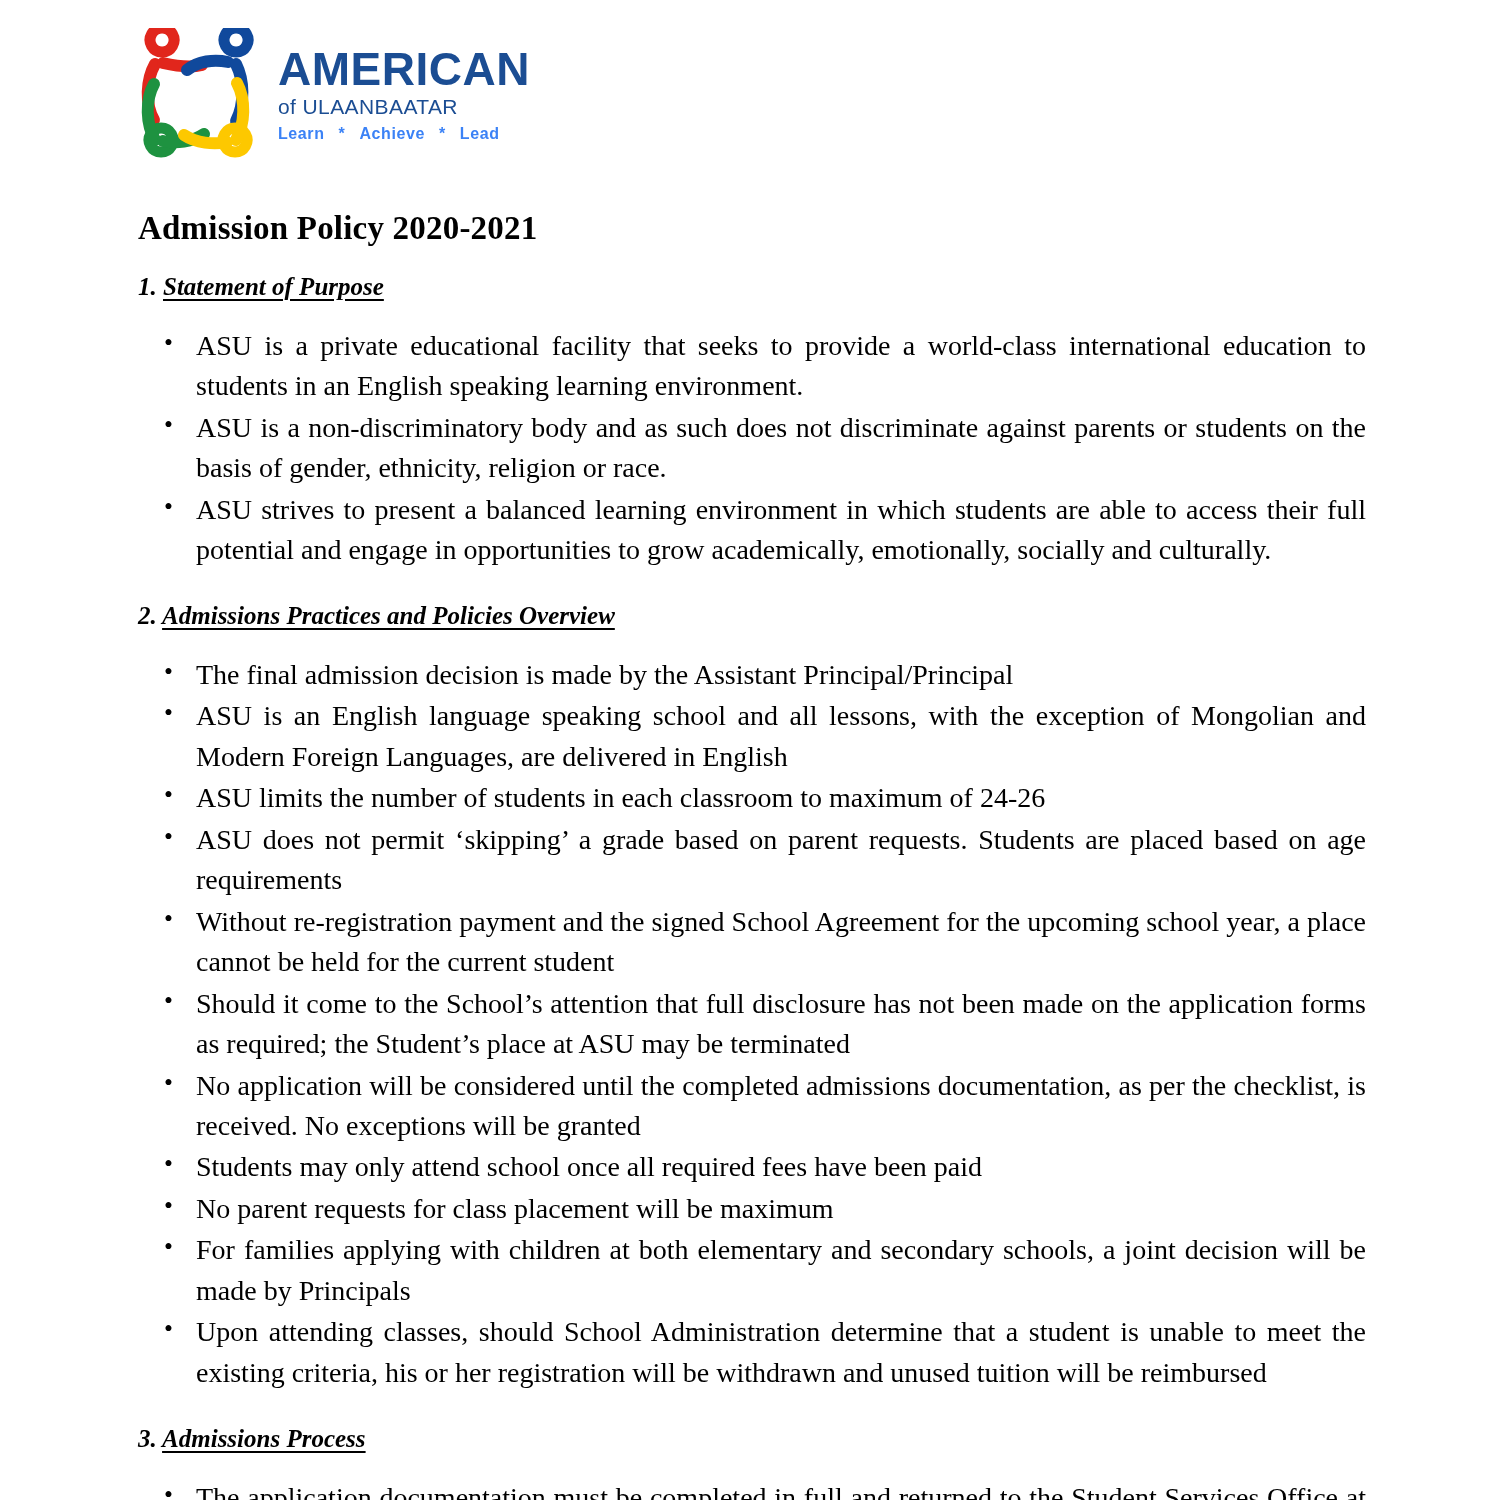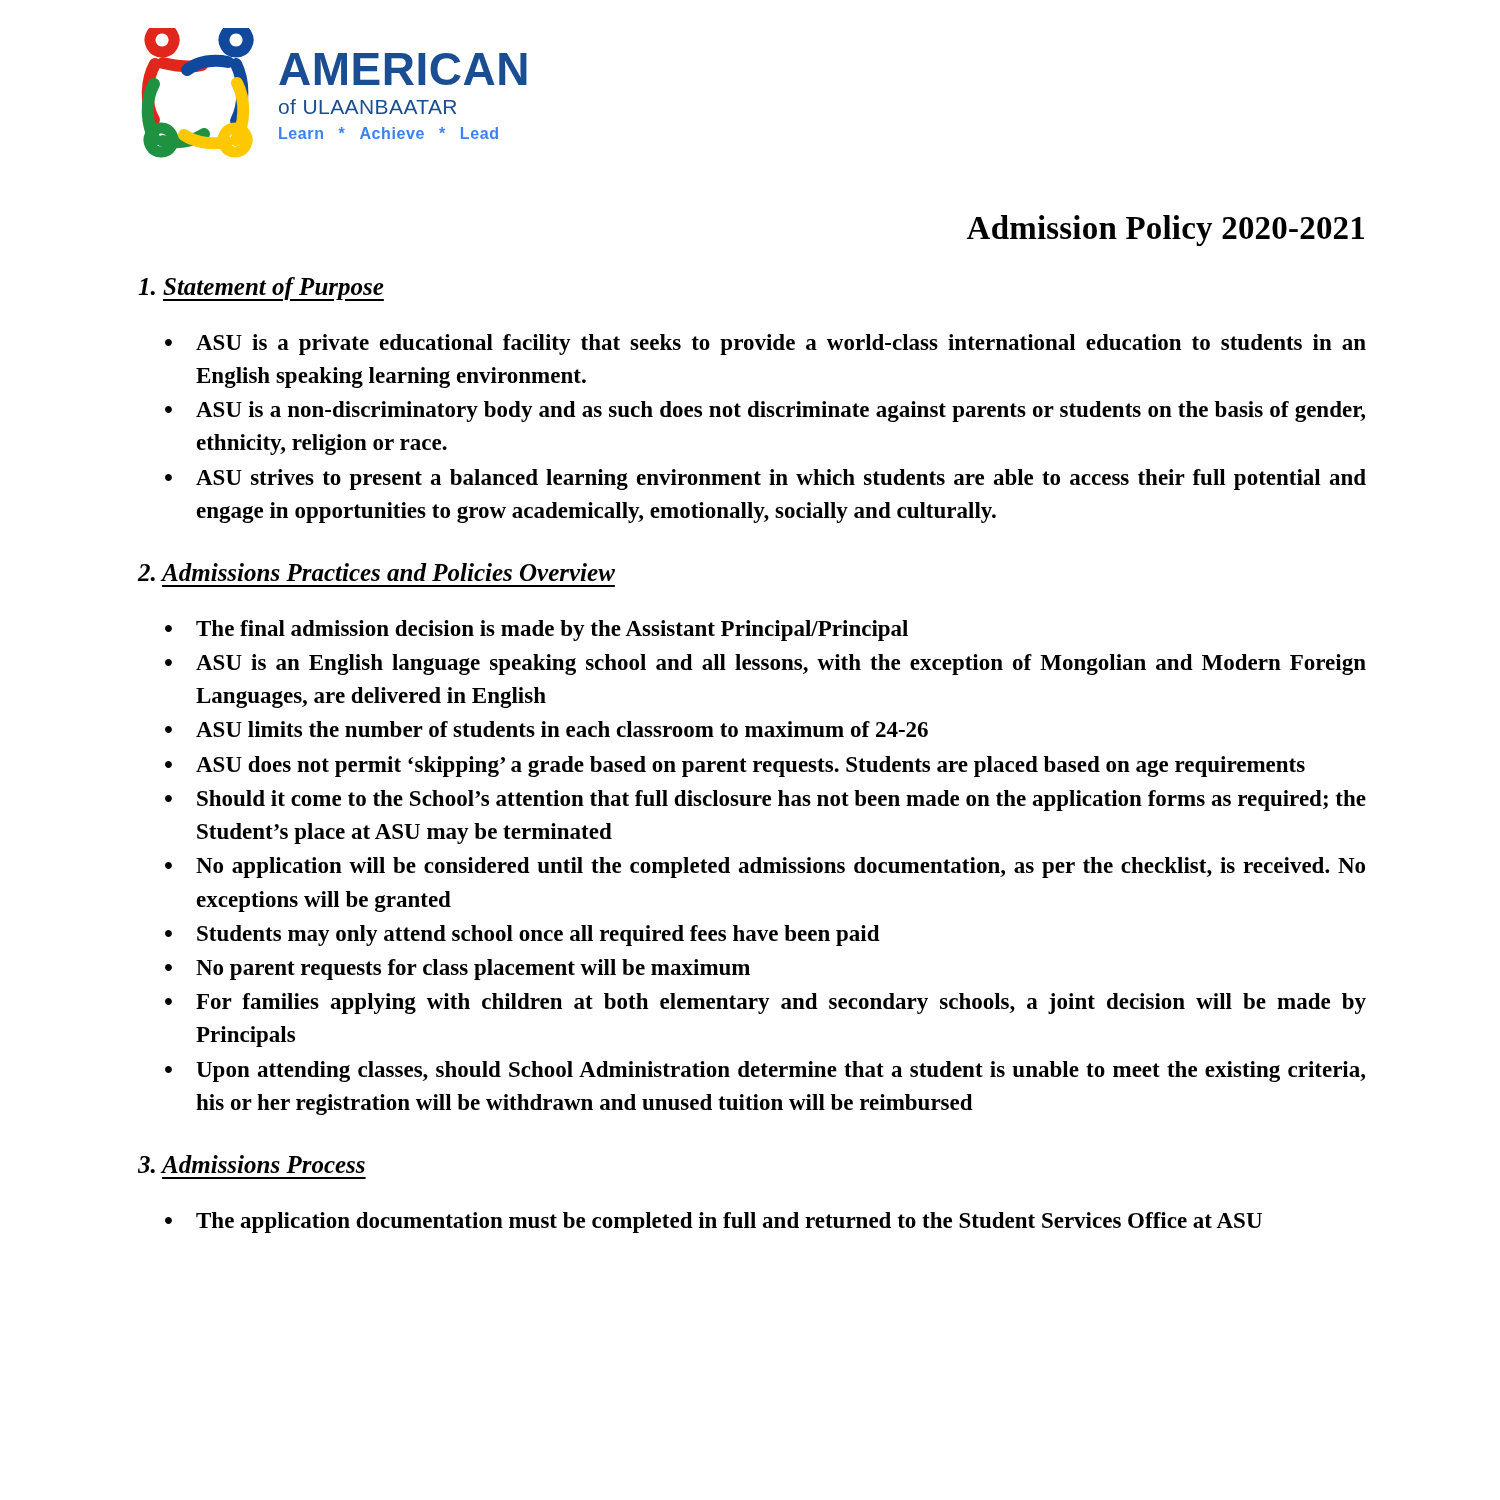--- a/index.html
+++ b/index.html
@@ -67,21 +67,21 @@
 
   
   .doc {
     position: absolute;
     left: 138px;
     top: 208px;
     width: 1228px;
   }
 
   .doc-title {
-    text-align: right;
+    text-align: left;
     font-size: 33px;
     font-weight: 700;
     line-height: 1.25;
     margin: 0 0 22px 0;
     letter-spacing: 0.2px;
   }
 
   .section-heading {
     font-size: 25px;
     font-weight: 700;
@@ -101,25 +101,24 @@
 
   ul.bullets {
     list-style: none;
     margin: 0;
     padding: 0;
   }
   ul.bullets > li {
     position: relative;
     padding-left: 58px;
     margin: 0 0 1px 0;
-    font-size: 23px;
+    font-size: 28px;
     line-height: 1.445;
     text-align: justify;
     text-justify: inter-word;
-    font-weight: bold;
   }
   ul.bullets > li::before {
     content: "\2022";
     position: absolute;
     left: 26px;
     top: -1px;
     font-size: 25.5px;
     line-height: 1.445;
   }
   
@@ -196,20 +195,21 @@
       <div class="section-heading">
         <span class="num">2.</span>
         <span class="ttl">Admissions Practices and Policies Overview</span>
       </div>
       <div class="gap-before-list"></div>
       <ul class="bullets">
         <li><span>The final admission decision is made by the Assistant Principal/Principal</span></li>
         <li><span>ASU is an English language speaking school and all lessons, with the exception of Mongolian and Modern Foreign Languages, are delivered in English</span></li>
         <li><span>ASU limits the number of students in each classroom to maximum of 24-26</span></li>
         <li><span>ASU does not permit ‘skipping’ a grade based on parent requests. Students are placed based on age requirements</span></li>
+        <li><span>Without re-registration payment and the signed School Agreement for the upcoming school year, a place cannot be held for the current student</span></li>
         <li><span>Should it come to the School’s attention that full disclosure has not been made on the application forms as required; the Student’s place at ASU may be terminated</span></li>
         <li><span>No application will be considered until the completed admissions documentation, as per the checklist, is received.  No exceptions will be granted</span></li>
         <li><span>Students may only attend school once all required fees have been paid</span></li>
         <li><span>No parent requests for class placement will be maximum</span></li>
         <li><span>For families applying with children at both elementary and secondary schools, a joint decision will be made by Principals</span></li>
         <li><span>Upon attending classes, should School Administration determine that a student is unable to meet the existing criteria, his or her registration will be withdrawn and unused tuition will be reimbursed</span></li>
       </ul>
     </div>
 
     <div class="section sec3">

